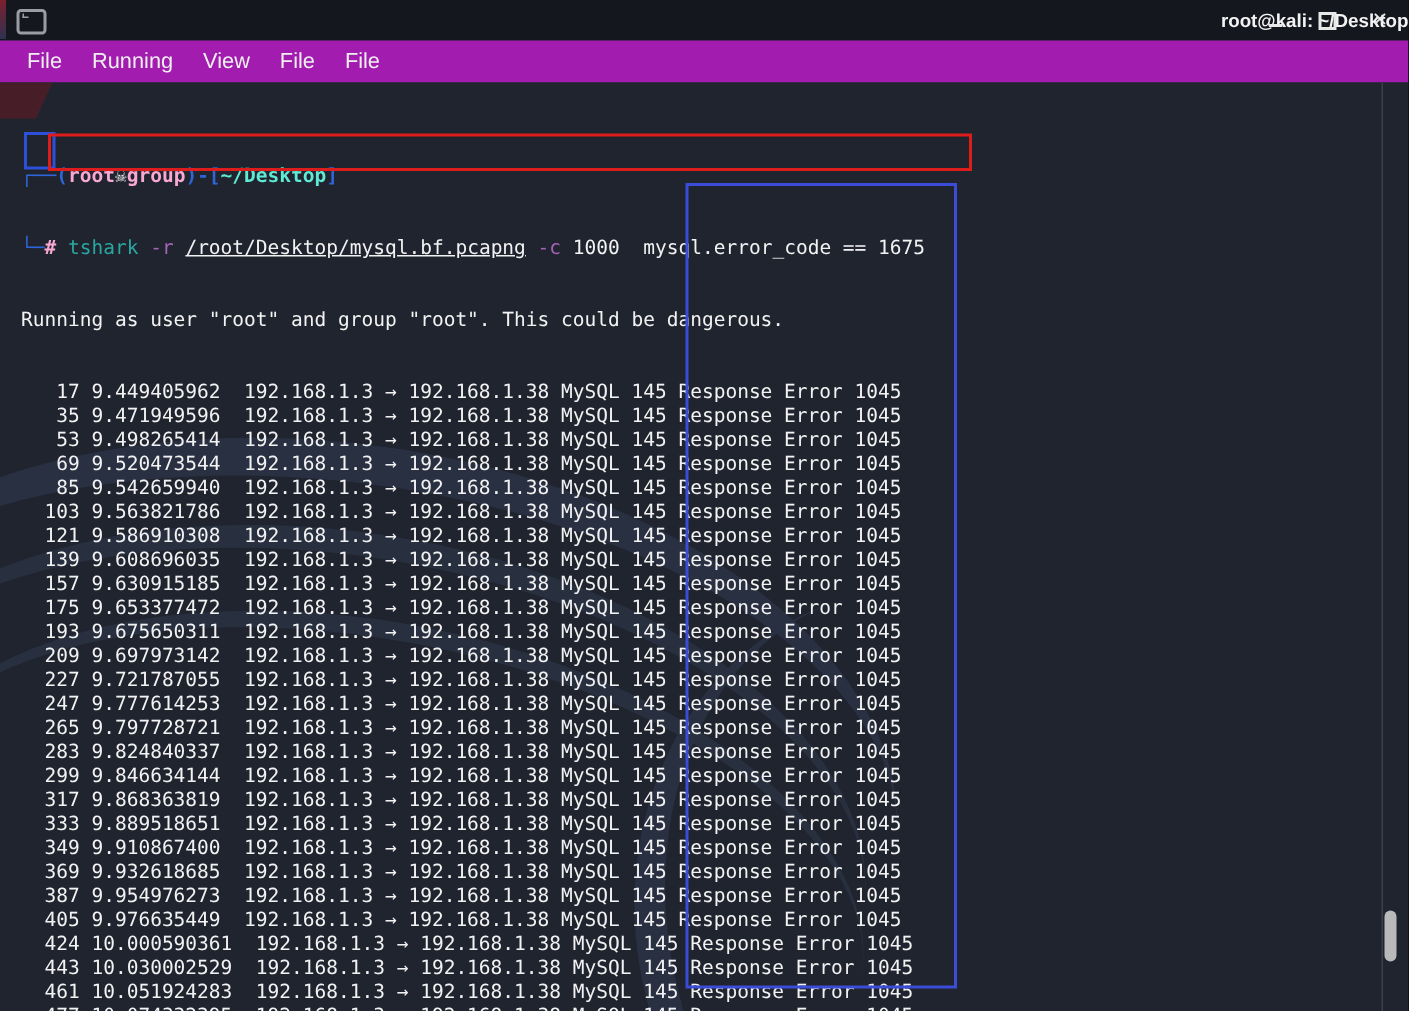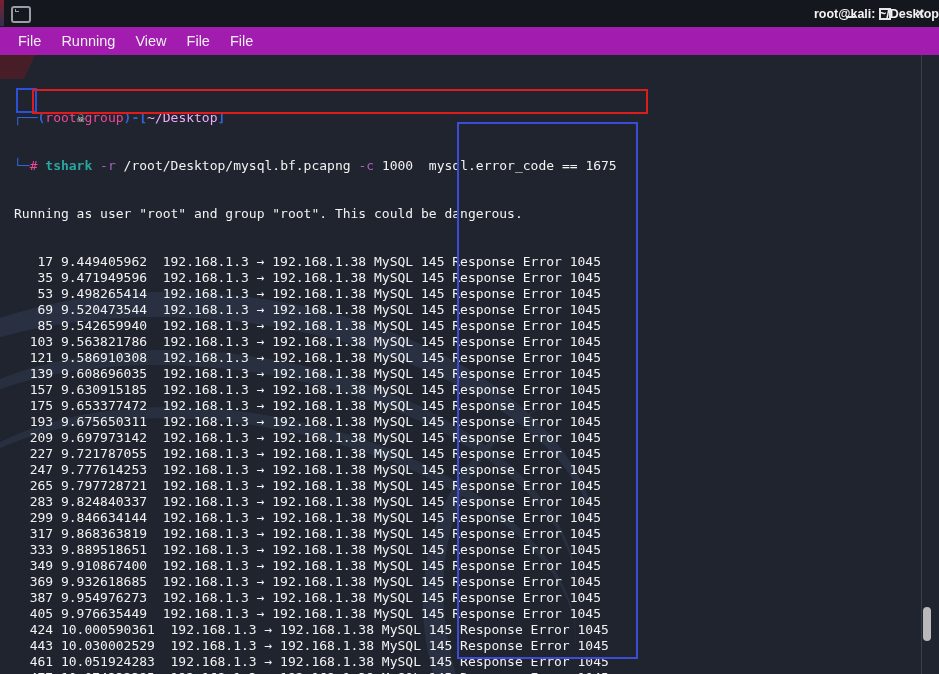--- a/index.html
+++ b/index.html
@@ -35,26 +35,26 @@
   .red-band{position:absolute;left:0;top:0;width:52px;height:24px;
     background:linear-gradient(115deg,#4e1d27 55%,transparent 56%);opacity:.85;}
   
   .swoosh{position:absolute;border:0 solid transparent;border-radius:50%;pointer-events:none;}
   .sw1{left:-160px;top:240px;width:760px;height:420px;border-top:26px solid #293042;transform:rotate(7deg);}
   .sw2{left:-120px;top:300px;width:700px;height:380px;border-top:16px solid #283040;transform:rotate(9deg);}
   .sw3{left:-80px;top:360px;width:660px;height:340px;border-top:12px solid #283040;transform:rotate(11deg);}
   .sw4{left:430px;top:330px;width:420px;height:500px;border-left:22px solid #293042;transform:rotate(-14deg);border-radius:45%;}
   
   .c-blue{color:#2e66d9;font-weight:bold;}
-  .c-red{color:#ec4899;font-weight:normal;}
+  .c-red{color:#f9a8d4;font-weight:bold;}
   .c-skull{color:#e8e8e8;}
-  .c-white-b{color:#f0abfc;font-weight:normal;}
-  .c-teal{color:#2aa6a0;font-weight:bold;}
+  .c-white-b{color:#5eead4;font-weight:bold;}
+  .c-teal{color:#2aa6a0;}
   .c-mag{color:#a763b8;}
-  .c-underline{text-align:center;}
+  .c-underline{text-decoration:underline;text-align:center;}
   
   .anno{position:absolute;box-sizing:border-box;pointer-events:none;}
   .anno-prompt{left:16px;top:33px;width:21px;height:25px;border:2px solid #2c50d8;}
   .anno-cmd{left:32px;top:34px;width:616px;height:25px;border:2px solid #dd1c1c;}
   .anno-col{left:457px;top:67px;width:181px;height:537px;border:2px solid #3b4cd8;}
   
   .scroll-track{position:absolute;left:921px;top:0;width:0;height:619px;border-left:1px solid #3a3f4b;}
   .scroll-thumb{position:absolute;left:923px;top:552px;width:8px;height:34px;background:#b9b9b9;border-radius:4px;}
 </style>
 </head>

